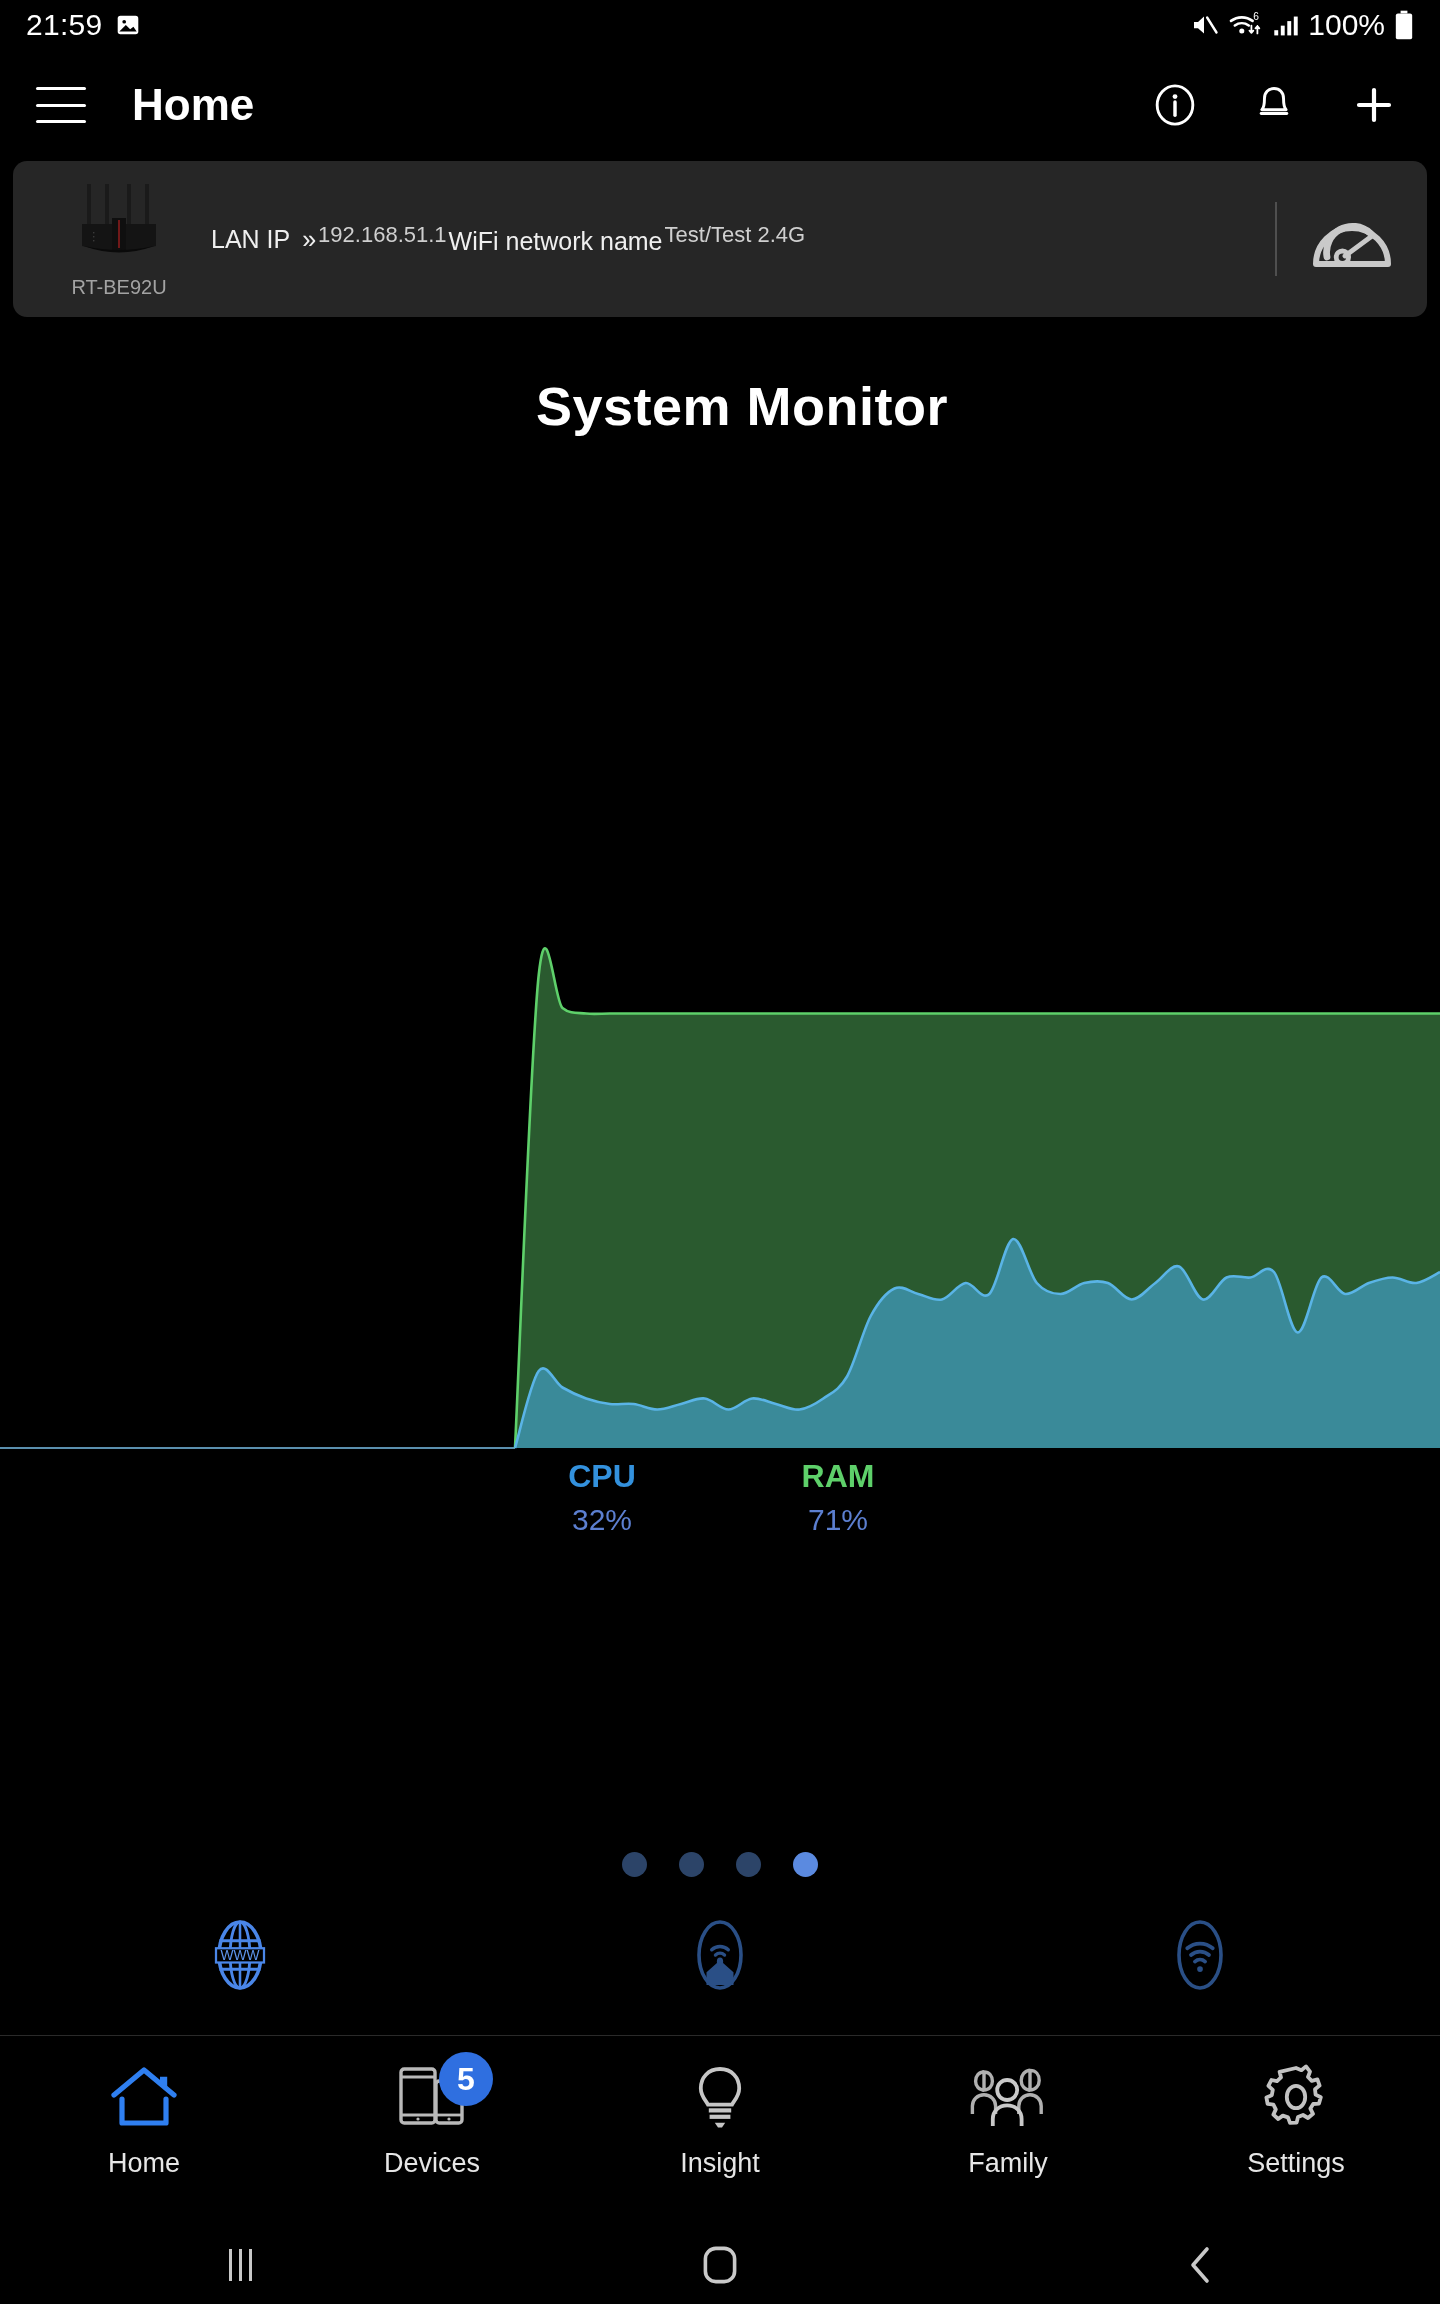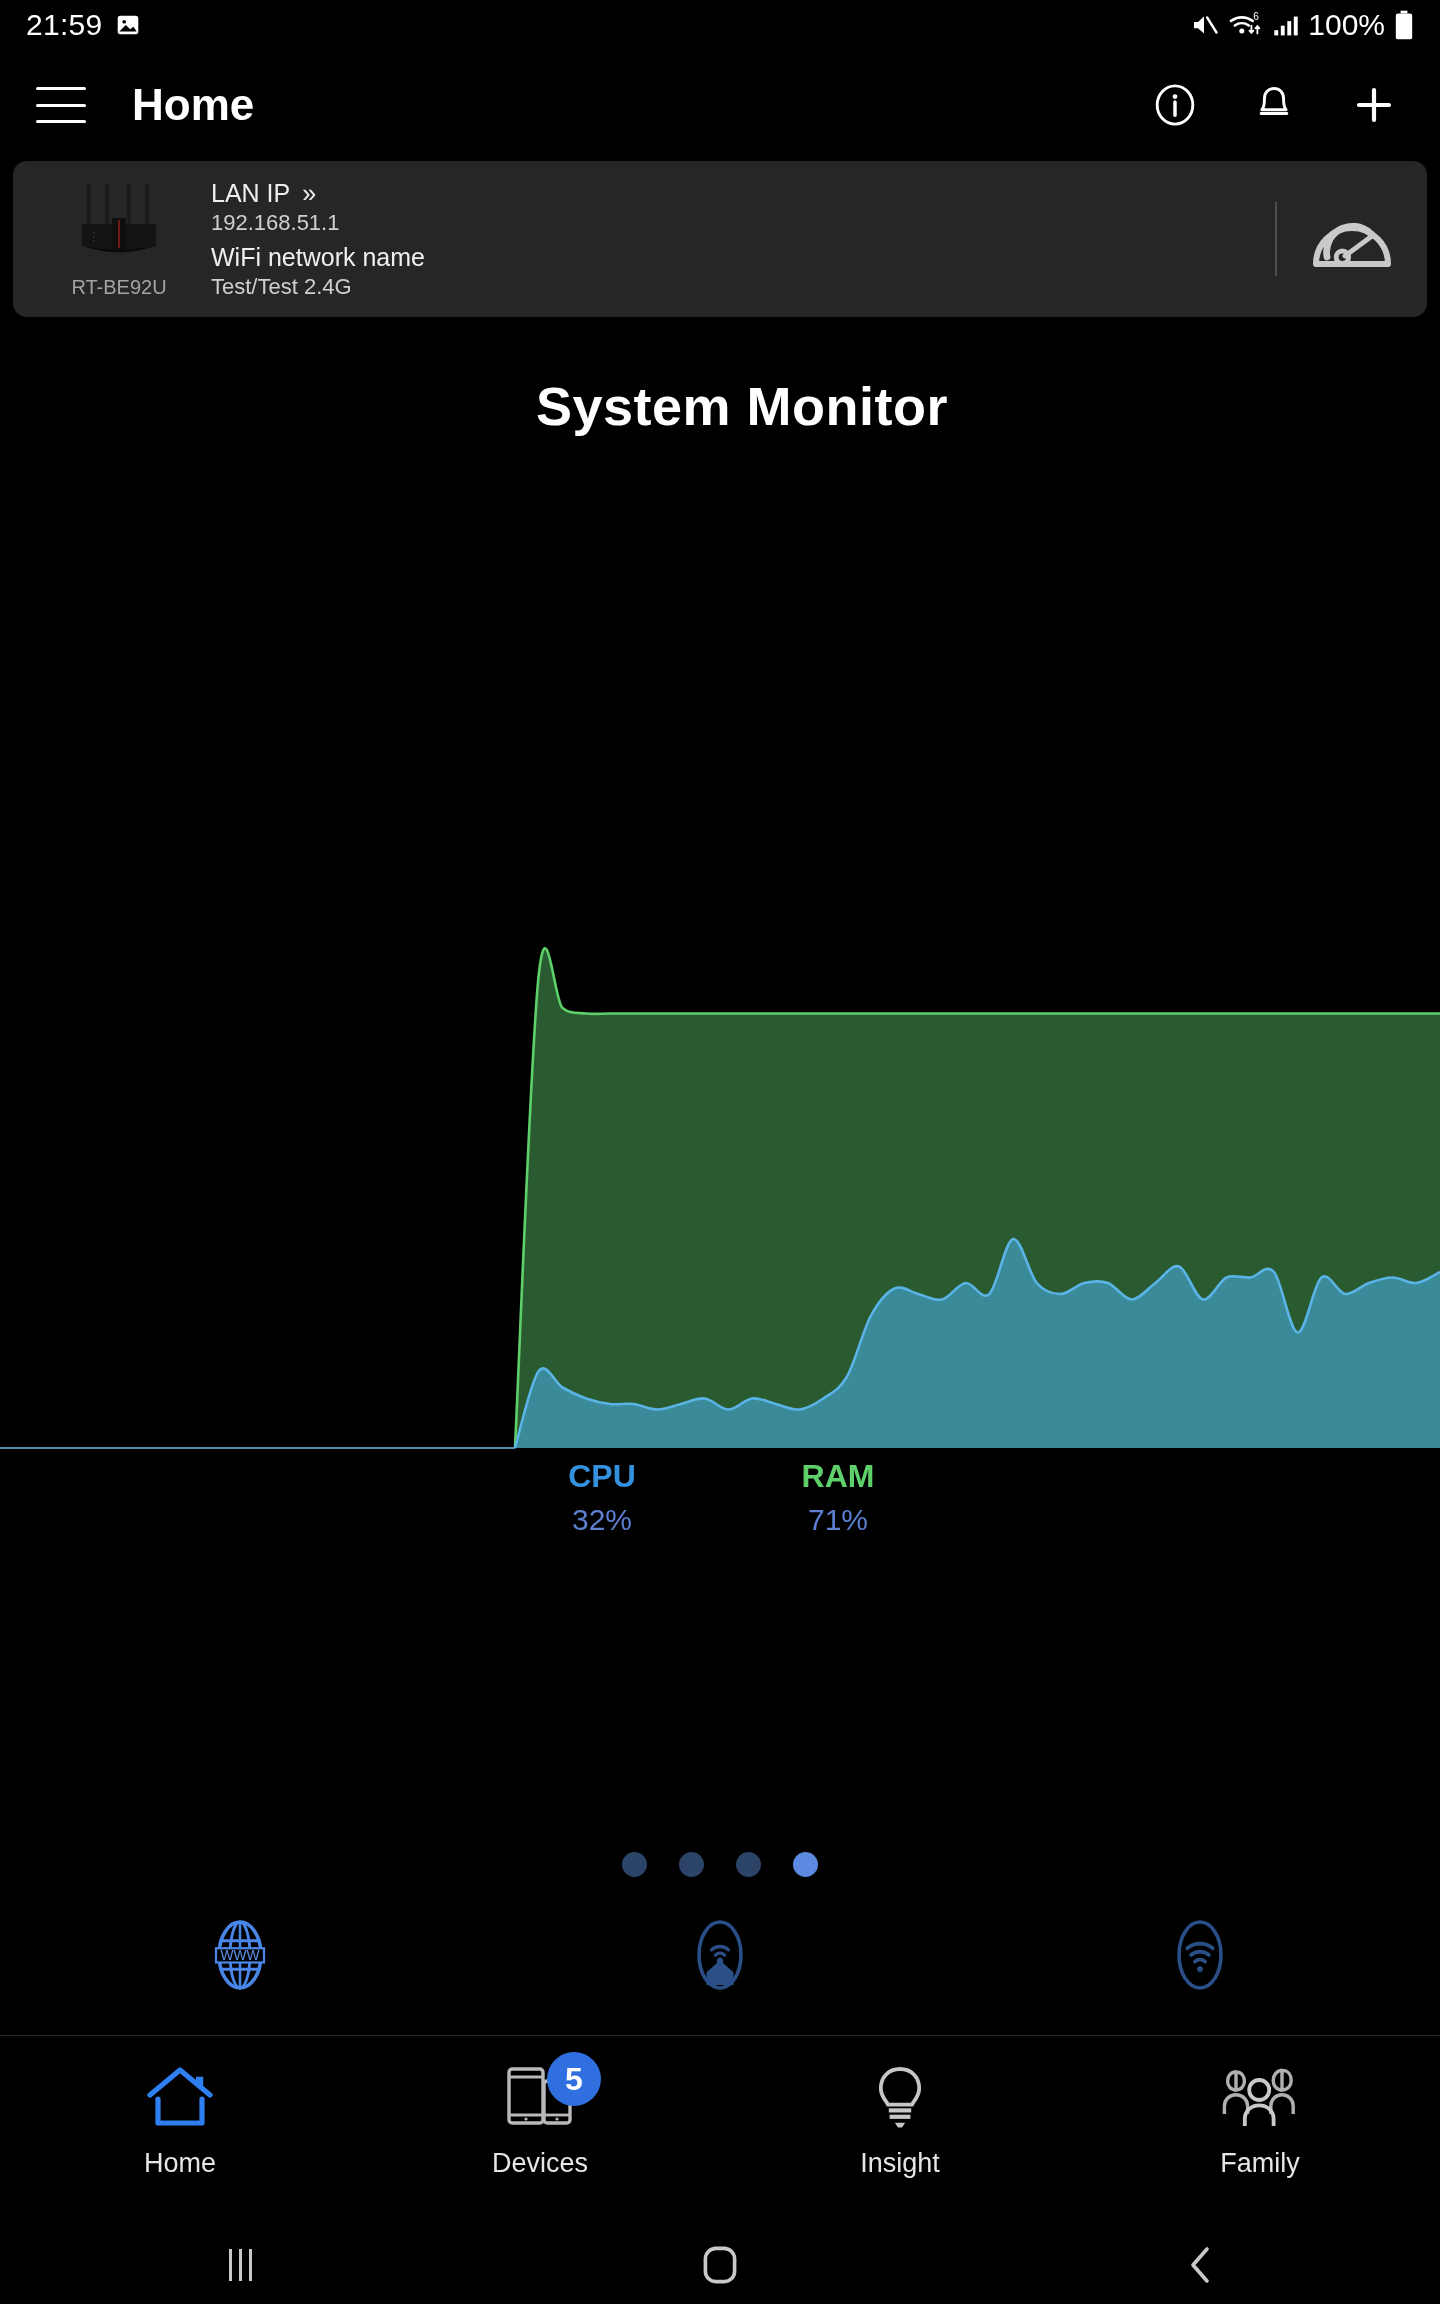--- a/index.html
+++ b/index.html
@@ -35,21 +35,21 @@
 
   
   .router-card {
     position:absolute; top:161px; left:13px; width:1414px; height:156px;
     background:#262626; border-radius:14px;
     display:flex; align-items:center;
   }
   .router-thumb { width:160px; display:flex; flex-direction:column;
                   align-items:center; justify-content:center; margin-left:26px; }
   .router-model { color:#a3a3a3; font-size:20px; margin-top:4px; }
-  .router-info { margin-left:12px; display:flex; flex-direction:column; gap:2px; }
+  .router-info { margin-left:12px; display:flex; flex-direction:row; gap:2px; }
   .info-row-head { display:flex; align-items:center; gap:12px; }
   .lan-label { color:#efefef; font-size:25px; }
   .chev { color:#efefef; font-size:25px; line-height:1; }
   .lan-val { color:#cfcfcf; font-size:22px; }
   .wifi-label { color:#efefef; font-size:25px; margin-top:5px; }
   .wifi-val { color:#cfcfcf; font-size:22px; }
   .card-right { margin-left:auto; display:flex; align-items:center; height:100%; }
   .vdiv { width:2px; height:74px; background:#4f4f4f; }
   .gauge-wrap { width:150px; display:flex; align-items:center; justify-content:center; }
 
@@ -338,20 +338,31 @@
           <path d="M30 2.2 c3 0 4.6 2.2 4.6 5 0 2.6-1.8 4.8-4.6 4.8z" fill="none" stroke="#b0b0b0" stroke-width="1.7"></path>
           <path d="M30 2.2 c-2.8 .2-4.4 2.4-4.4 5 0 2.6 1.7 4.8 4.4 4.8" fill="none" stroke="#b0b0b0" stroke-width="1.7"></path>
           <path d="M24.4 24 V20 c0-3.3 2.5-5.6 5.6-5.6 s5.6 2.3 5.6 5.6 V24" fill="none" stroke="#b0b0b0" stroke-width="1.7"></path>
           <circle cx="18.6" cy="12" r="5" fill="none" stroke="#c9c9c9" stroke-width="1.9"></circle>
           <path d="M11.4 30 V26.5 c0-4 3.2-6.8 7.2-6.8 s7.2 2.8 7.2 6.8 V30" fill="none" stroke="#c9c9c9" stroke-width="1.9"></path>
         </svg>
       </div>
       <div class="nav-label">Family</div>
     </div>
 
+    <div class="nav-item">
+      <div class="nav-icon">
+        <svg width="68" height="68" viewBox="0 0 34 34">
+          <g fill="none" stroke="#c2c2c2" stroke-width="1.9" stroke-linejoin="round">
+            <path d="M17 2.5 l2.7 1.1 2.3-1.9 2 2.6 -1 2.7 1.9 1.9 2.8-.7 1.1 3.1 -2.3 1.8 .3 2.7 2.6 1.3 -.9 3.2 -2.9 .2 -1.4 2.3 1.3 2.6 -2.5 2.1 -2.5-1.5 -2.5 1 -.7 2.8 -3.3 .1 -1-2.7 -2.6-.9 -2.3 1.7 -2.4-2.2 1.2-2.6 -1.2-2.4 -2.9-.4 -.6-3.2 2.7-1.1 .5-2.7 -2.2-2 1.5-2.9 2.8 .6 2-1.9 -.7-2.8z"></path>
+            <ellipse cx="17" cy="17" rx="4.6" ry="5.6"></ellipse>
+          </g>
+        </svg>
+      </div>
+      <div class="nav-label">Settings</div>
+    </div>
 
   </div>
 
   <div class="sysnav">
     <div class="sysnav-btn">
       <div class="recents">
         <i></i>
           <i></i>
           <i></i>
       </div>

